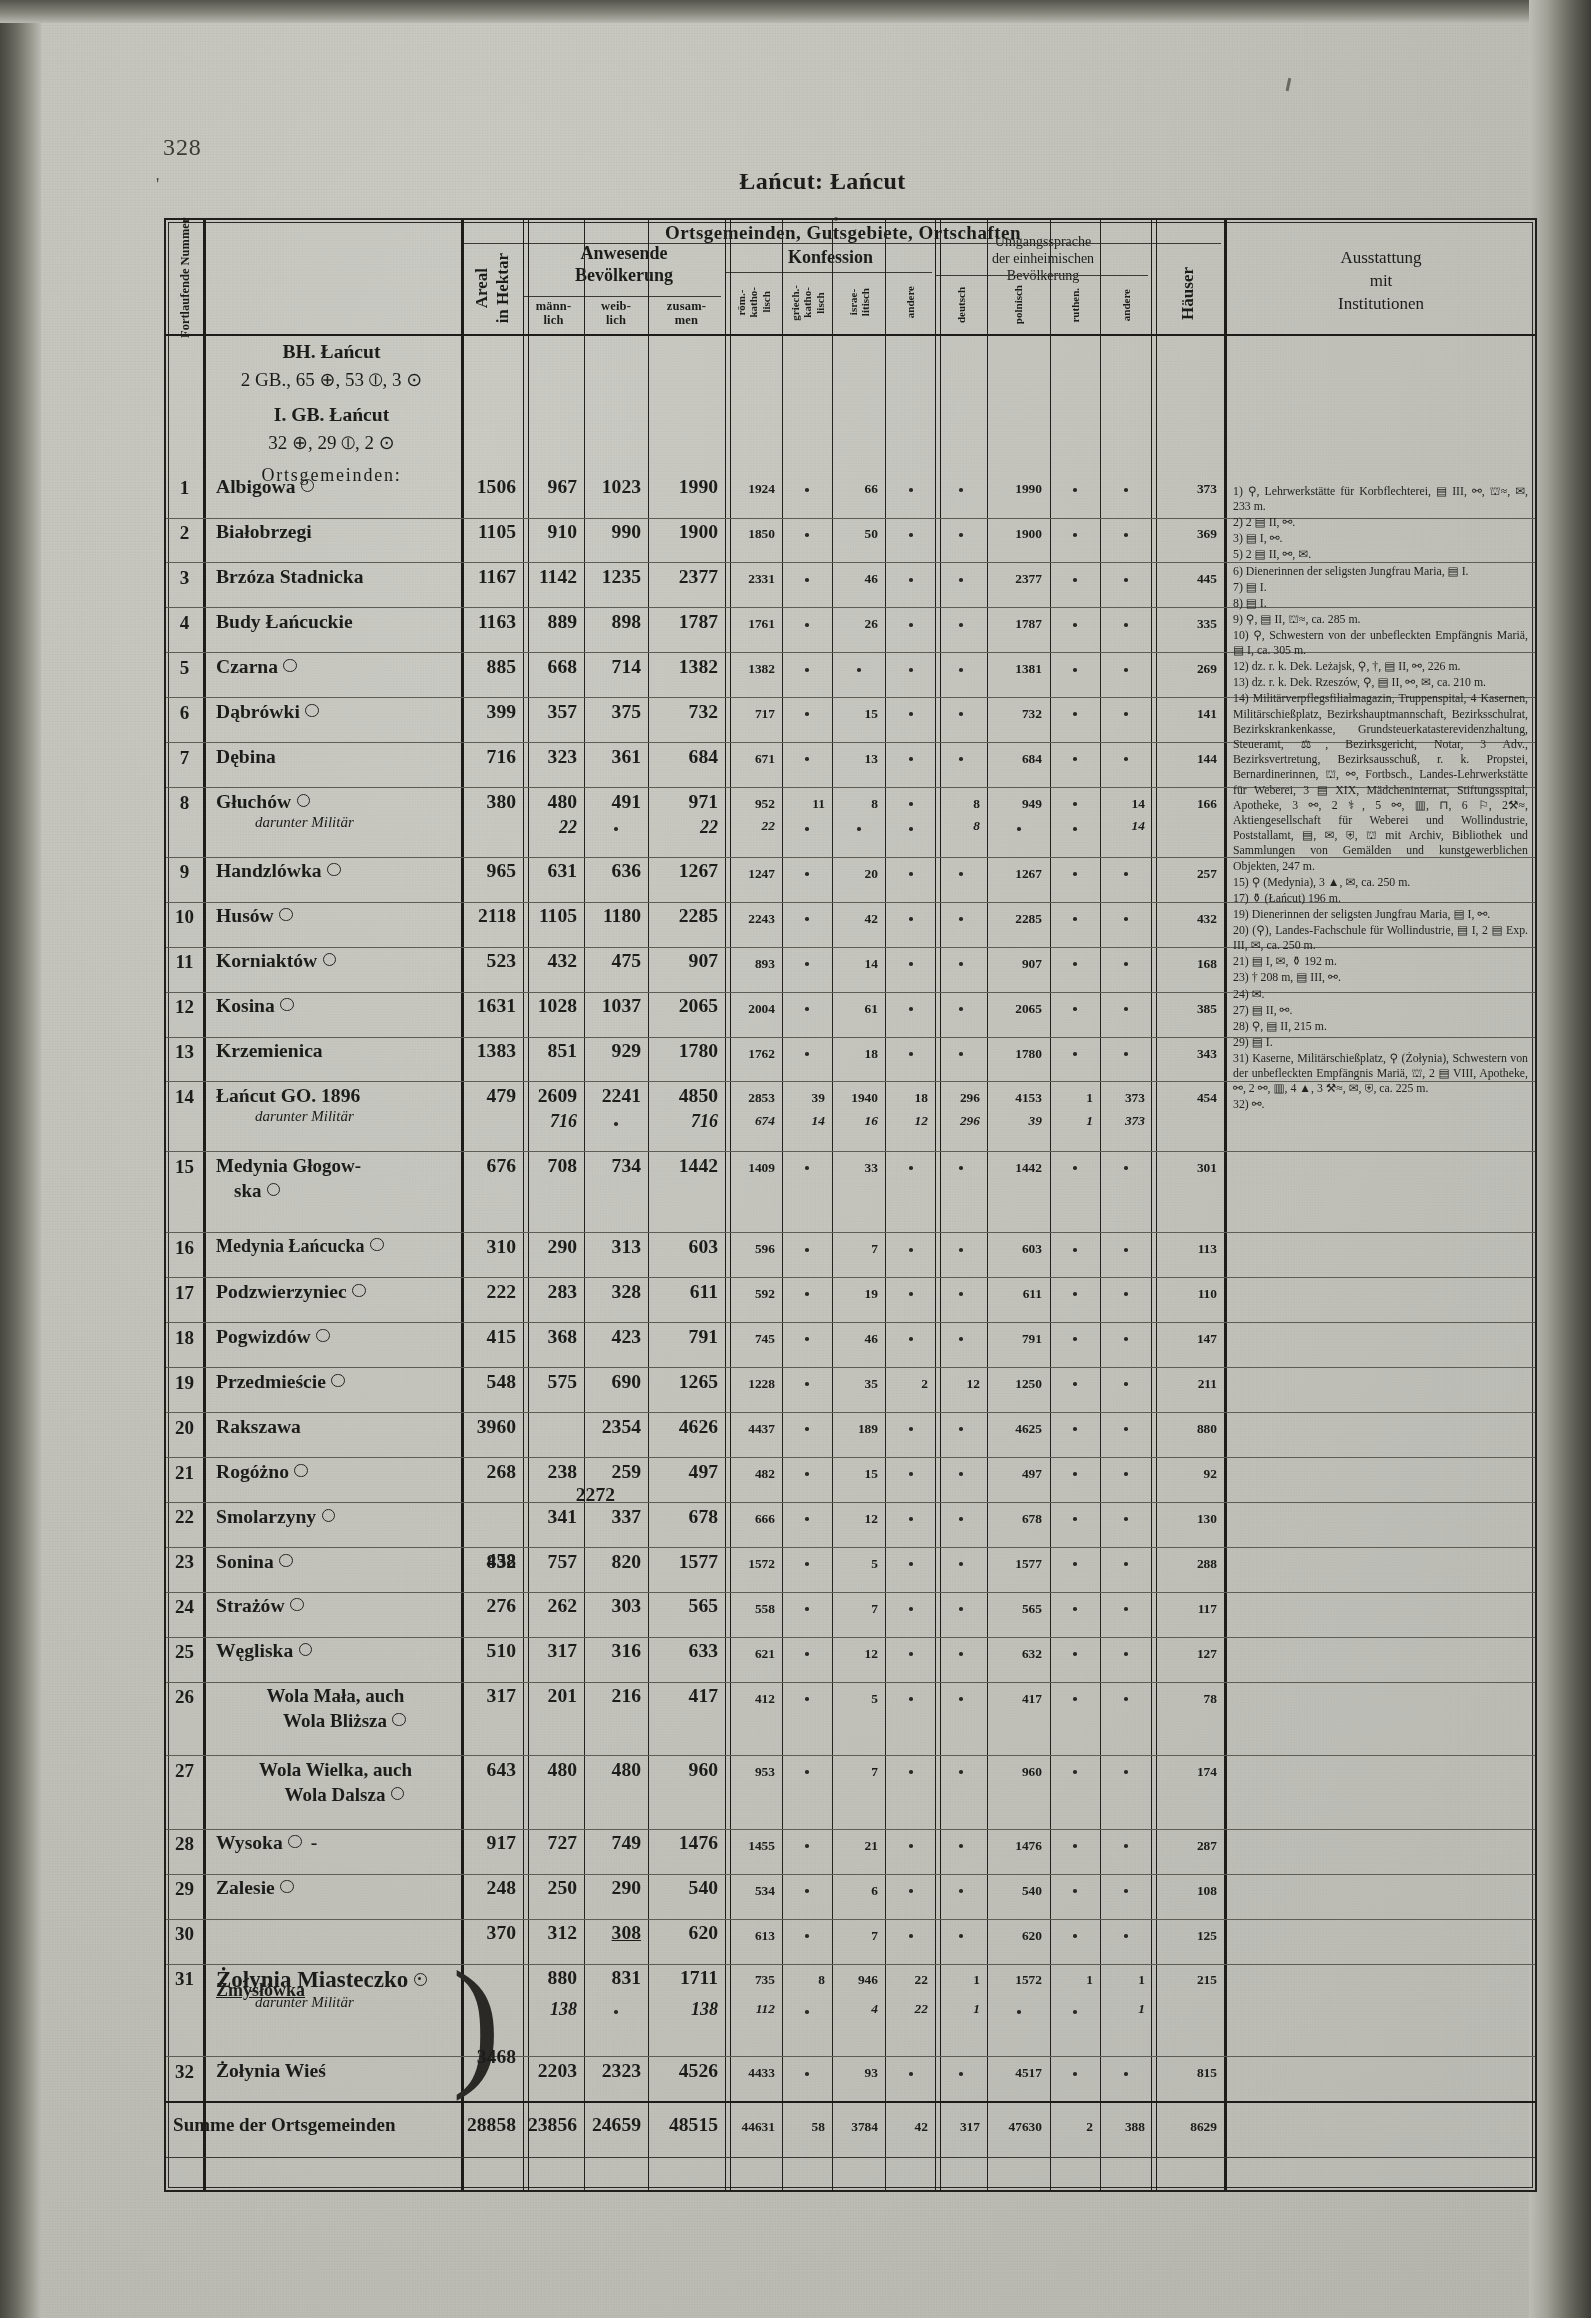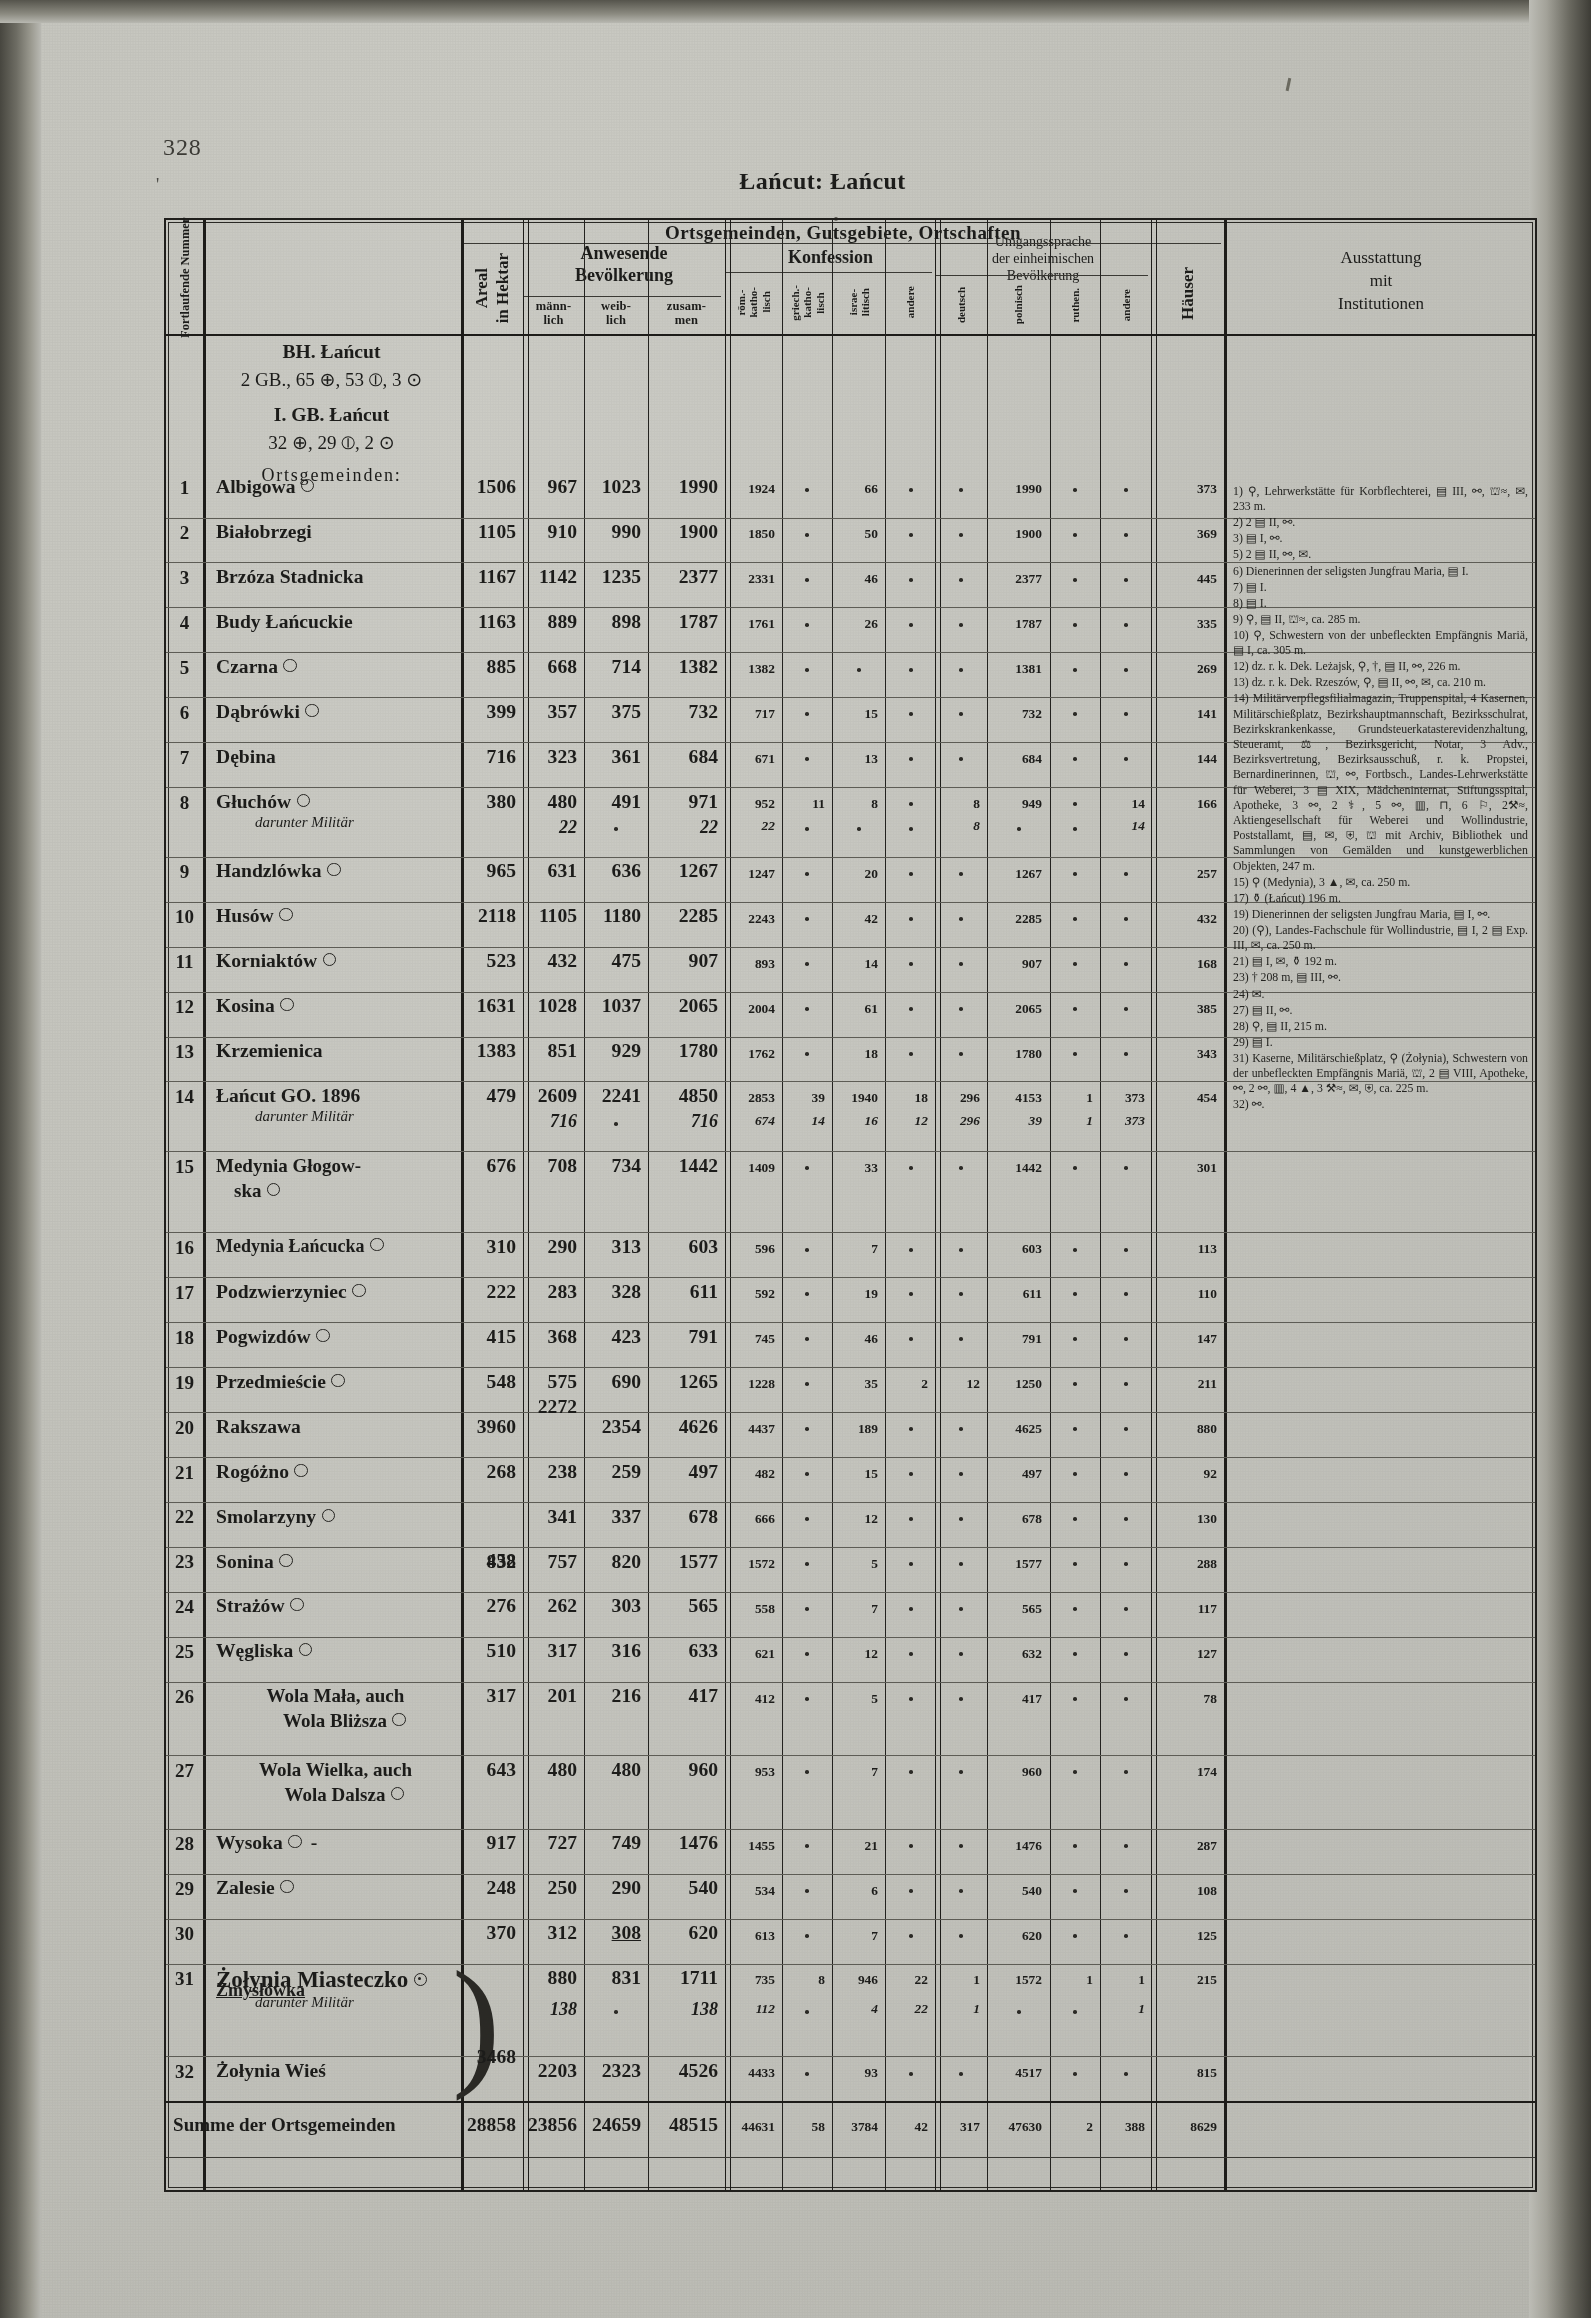--- a/index.html
+++ b/index.html
@@ -503,21 +503,21 @@
       <div class="num sm" style="left:719px;top:1156px;width:43px;">2</div>
       <div class="num sm" style="left:769px;top:1156px;width:45px;">12</div>
       <div class="num sm" style="left:821px;top:1156px;width:55px;">1250</div>
       <div class="dot" style="left:907px;top:1162px;"></div>
       <div class="dot" style="left:958px;top:1162px;"></div>
       <div class="num sm" style="left:985px;top:1156px;width:66px;">211</div>
       <div class="hline hair" style="top:1192px;left:0px;right:0;"></div>
       <div class="idx" style="left:0px;top:1197px;width:37px;">20</div>
       <div class="name" style="left:50px;top:1196px;font-size:19.6px;">Rakszawa</div>
       <div class="num" style="left:295px;top:1196px;width:55px;">3960</div>
-      <div class="num" style="left:357px;top:1176px;width:54px;">2272</div>
+      <div class="num" style="left:357px;top:1264px;width:54px;padding-left:38px;">2272</div>
       <div class="num" style="left:418px;top:1196px;width:57px;">2354</div>
       <div class="num" style="left:482px;top:1196px;width:70px;">4626</div>
       <div class="num sm" style="left:559px;top:1201px;width:50px;">4437</div>
       <div class="dot" style="left:639px;top:1207px;"></div>
       <div class="num sm" style="left:666px;top:1201px;width:46px;">189</div>
       <div class="dot" style="left:743px;top:1207px;"></div>
       <div class="dot" style="left:793px;top:1207px;"></div>
       <div class="num sm" style="left:821px;top:1201px;width:55px;">4625</div>
       <div class="dot" style="left:907px;top:1207px;"></div>
       <div class="dot" style="left:958px;top:1207px;"></div>

